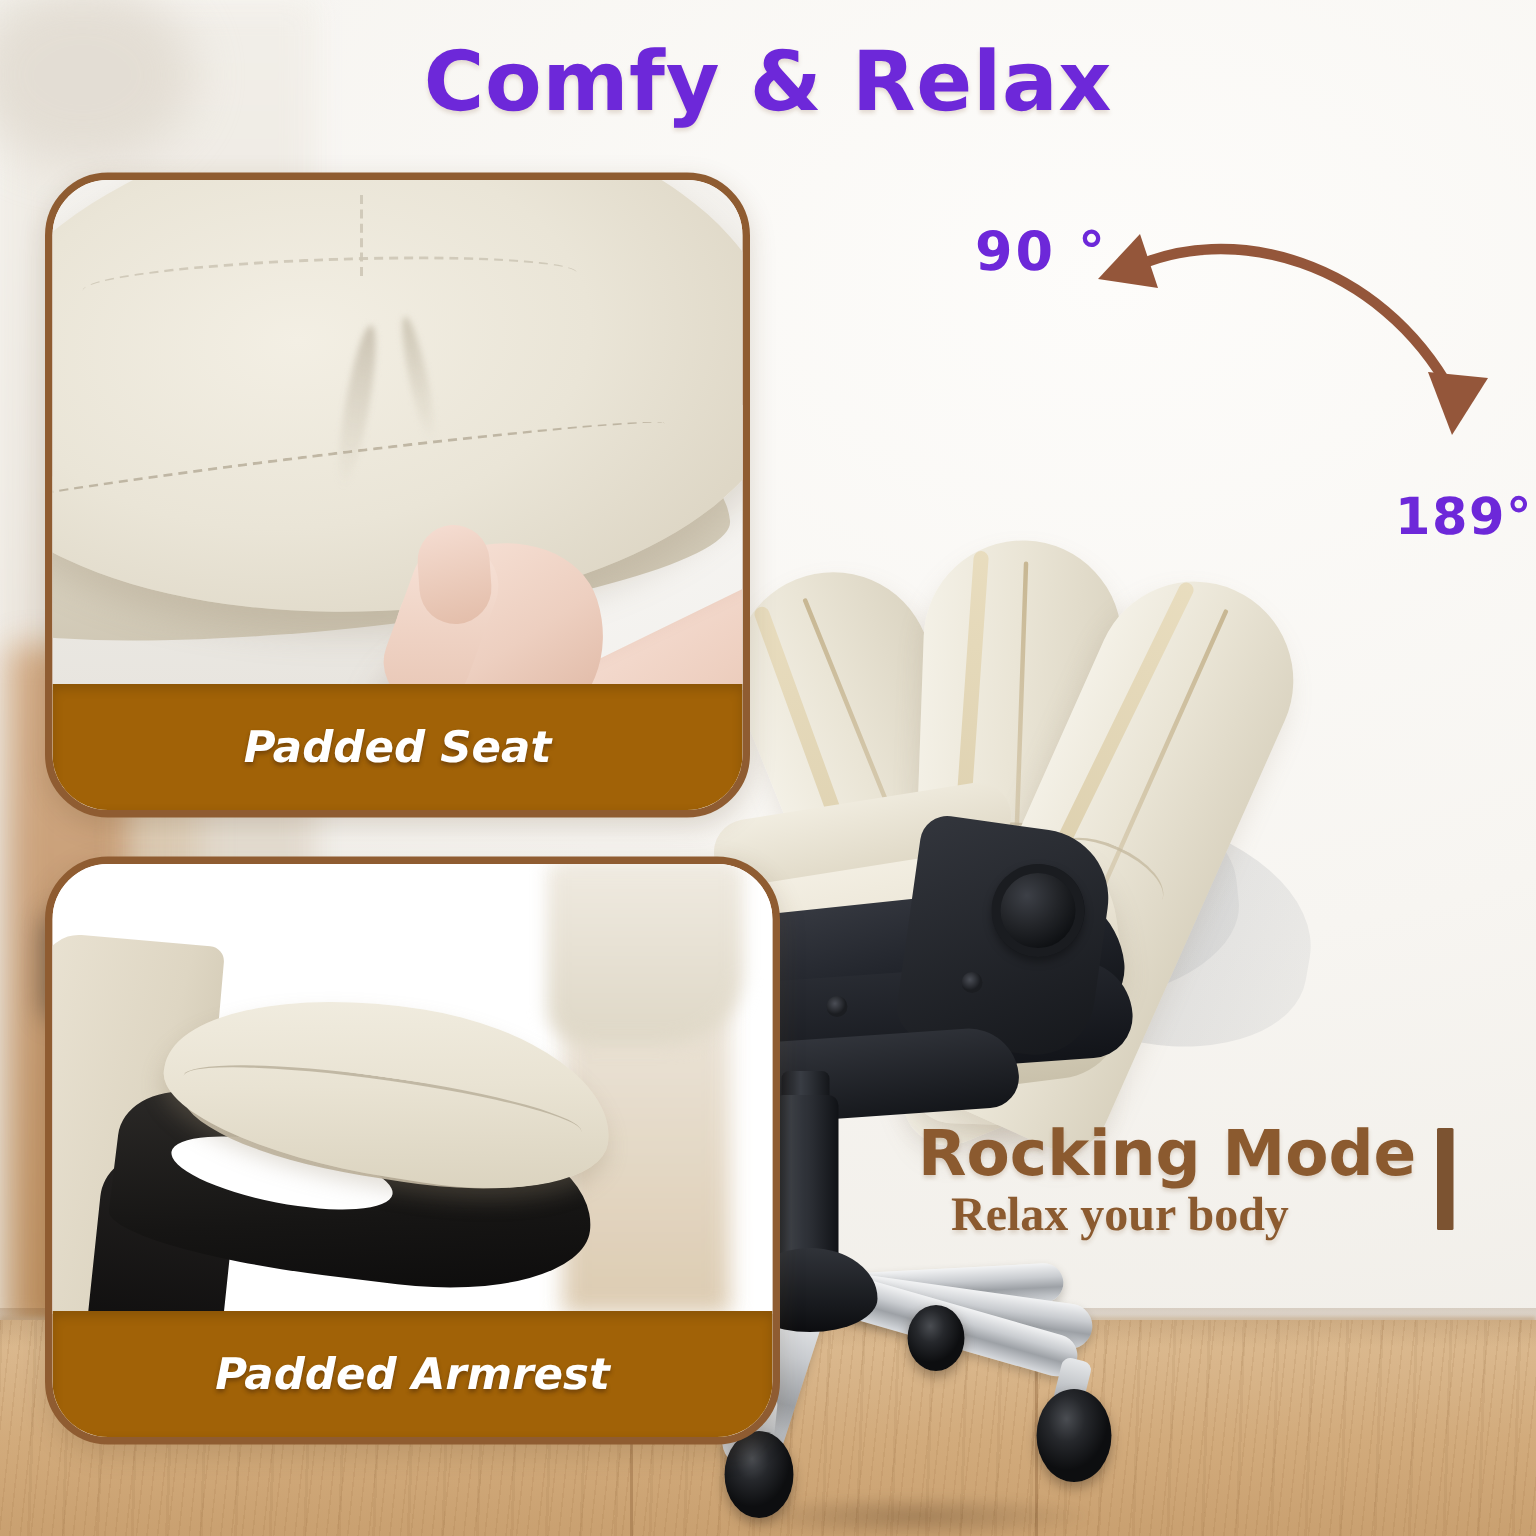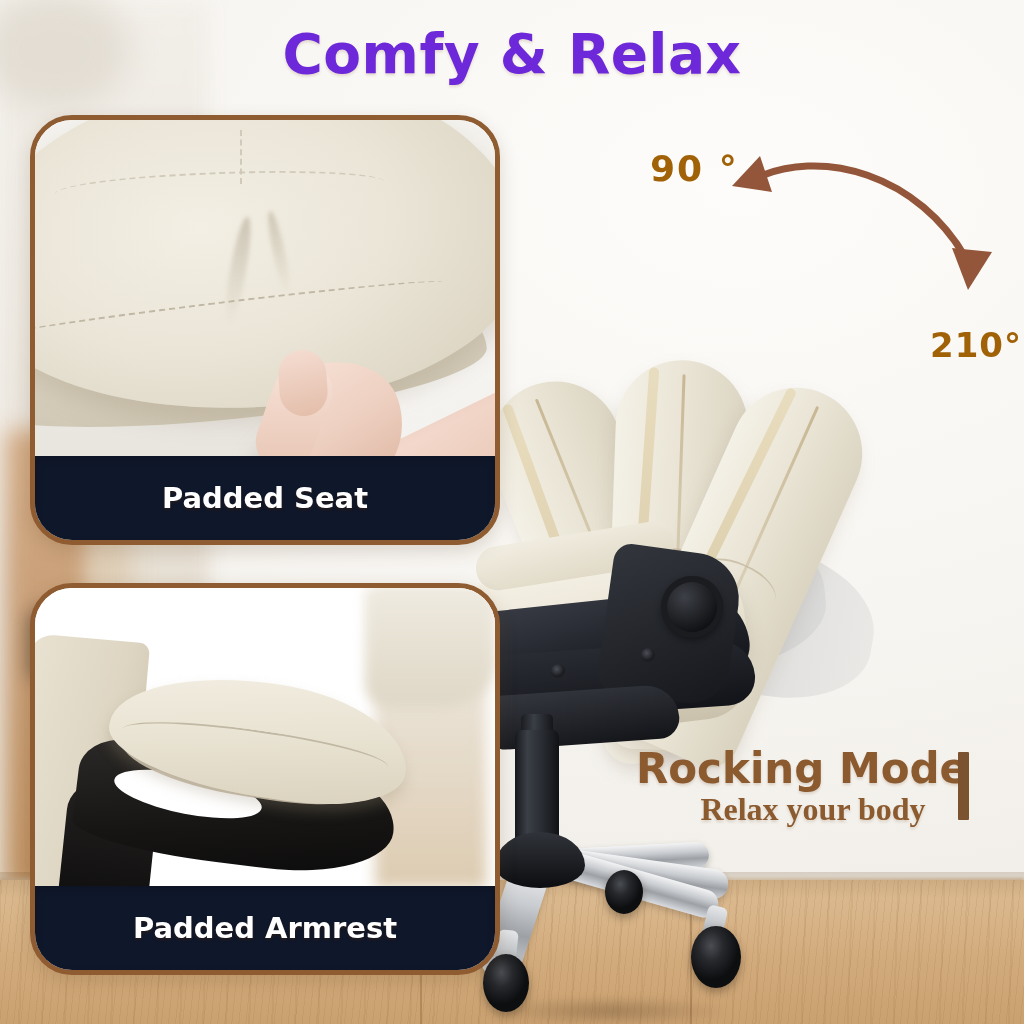--- a/index.html
+++ b/index.html
@@ -80,23 +80,24 @@
 
   
   .panel{
     position:absolute;border:5px solid #8f5c31;border-radius:42px;
     overflow:hidden;background:#ffffff;
     box-shadow:0 6px 18px rgba(90,60,30,.18);
   }
   .panel-photo{position:absolute;left:0;top:0;right:0;overflow:hidden;}
   .banner{
     position:absolute;left:0;right:0;bottom:0;
-    background:#0f172a;
+    background:#a16207;
     display:flex;flex-direction:column;align-items:center;justify-content:center;
     box-shadow:inset 0 3px 8px rgba(0,0,0,.16);
+    font-style:italic;
   }
   .banner-title{
     color:#ffffff;font-weight:bold;font-size:29px;line-height:1.05;
     text-shadow:0 2px 3px rgba(60,30,10,.45);
     font-family:"DejaVu Sans","Liberation Sans",sans-serif;
   }
   .banner-sub{
     color:#ffffff;font-weight:bold;font-size:25px;line-height:1.1;margin-top:2px;
     text-shadow:0 2px 3px rgba(60,30,10,.45);
     font-family:"DejaVu Sans","Liberation Sans",sans-serif;
@@ -169,21 +170,21 @@
     position:absolute;left:210px;top:300px;width:140px;height:90px;
     background:rgba(140,115,100,.22);filter:blur(10px);
     border-radius:50%;transform:rotate(-20deg);
   }
   .panel1-white{
     position:absolute;left:300px;top:150px;width:240px;height:200px;
     background:linear-gradient(160deg,#fbfaf8,#f0eeea);
   }
 
   
-  #panel-arm{left:30px;top:583px;width:460px;height:382px;}
+  #panel-arm{left:30px;top:571px;width:460px;height:382px;padding-left:20px;}
   #panel-arm .panel-photo{height:300px;background:#ffffff;}
   .arm-backrest{
     position:absolute;left:-16px;top:50px;width:120px;height:260px;
     background:linear-gradient(100deg,#e9e2d2 0%,#ded6c3 60%,#cdc4ae 100%);
     border-radius:24px 10px 10px 24px;transform:rotate(5deg);
   }
   .arm-pad{
     position:absolute;left:74px;top:94px;width:300px;height:114px;
     background:linear-gradient(170deg,#f3efe3 0%,#e9e3d3 48%,#d8d0bb 100%);
     border-radius:56% 46% 40% 54%/58% 62% 40% 42%;
@@ -220,21 +221,21 @@
     filter:blur(7px);opacity:.9;
   }
   .arm-chairblur{
     position:absolute;left:330px;top:0px;width:130px;height:120px;
     background:linear-gradient(180deg,#efeae0,#ded7c6);
     filter:blur(6px);border-radius:0 0 40% 20%;
   }
 
   
   .angle-label{
-    position:absolute;color:#a16207;font-weight:bold;
+    position:absolute;color:#6d28d9;font-weight:bold;
     font-family:"DejaVu Sans","Liberation Sans",sans-serif;
   }
   #angle-90{left:650px;top:148px;font-size:36px;letter-spacing:2px;}
   #angle-135{left:930px;top:325px;font-size:34px;letter-spacing:1px;}
   #recline-arrow{position:absolute;left:730px;top:140px;width:290px;height:200px;}
 
   
   .chair-wrap{position:absolute;left:455px;top:170px;width:569px;height:860px;}
   .back-ghost{
     position:absolute;left:150px;top:190px;width:132px;height:390px;
@@ -351,21 +352,21 @@
   }
   #stem-1{left:42px;top:760px;width:20px;height:36px;transform:rotate(6deg);}
   #stem-2{left:250px;top:736px;width:20px;height:32px;transform:rotate(14deg);}
   .floor-shadow{
     position:absolute;left:-10px;top:820px;width:330px;height:42px;
     background:radial-gradient(50% 50% at 50% 50%,rgba(90,65,40,.35),rgba(90,65,40,0) 72%);
     filter:blur(3px);
   }
 
   
-  #rocking-block{position:absolute;left:612px;top:748px;width:380px;text-align:center;}
+  #rocking-block{position:absolute;left:612px;top:748px;width:380px;}
   .rock-title{
     font-size:42px;font-weight:bold;color:#8b5a2f;line-height:1.02;
     text-shadow:0 2px 3px rgba(120,80,40,.2);
     font-family:"DejaVu Sans","Liberation Sans",sans-serif;
   }
   .rock-sub{
     font-size:32px;font-weight:bold;color:#8b5a2f;line-height:1.05;margin-top:2px;
     text-shadow:0 2px 3px rgba(120,80,40,.2);padding-left:22px;
     font-family:Liberation Serif, serif;
   }
@@ -440,21 +441,21 @@
     <div class="base-hub"></div>
 
     <div class="caster" id="caster-3"></div>
     <div class="caster-stem" id="stem-1"></div>
     <div class="caster" id="caster-1"></div>
     <div class="caster-stem" id="stem-2"></div>
     <div class="caster" id="caster-2"></div>
   </div>
 
   <div class="angle-label" id="angle-90">90 °</div>
-  <div class="angle-label" id="angle-135">210°</div>
+  <div class="angle-label" id="angle-135">189°</div>
 
   <svg id="recline-arrow" viewBox="0 0 290 200">
     <path d="M 22 40 C 90 6 190 34 238 122" stroke="#94563a" stroke-width="7" fill="none" stroke-linecap="round"></path>
     <polygon points="30,16 2,46 42,52" fill="#94563a"></polygon>
     <polygon points="222,108 262,112 238,150" fill="#94563a"></polygon>
   </svg>
 
   <div class="panel" id="panel-seat">
     <div class="panel-photo">
       <div class="panel1-white"></div>

